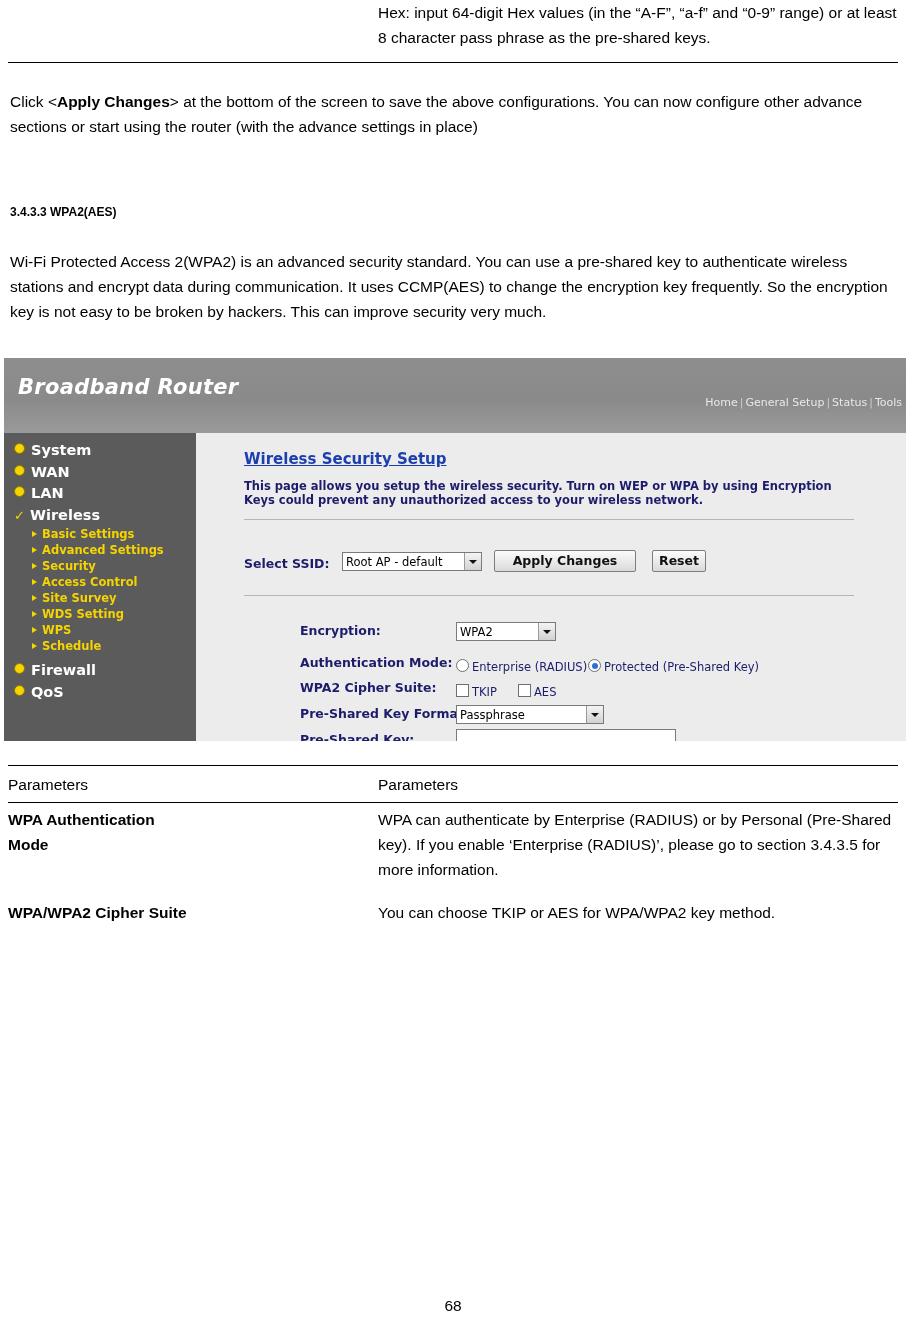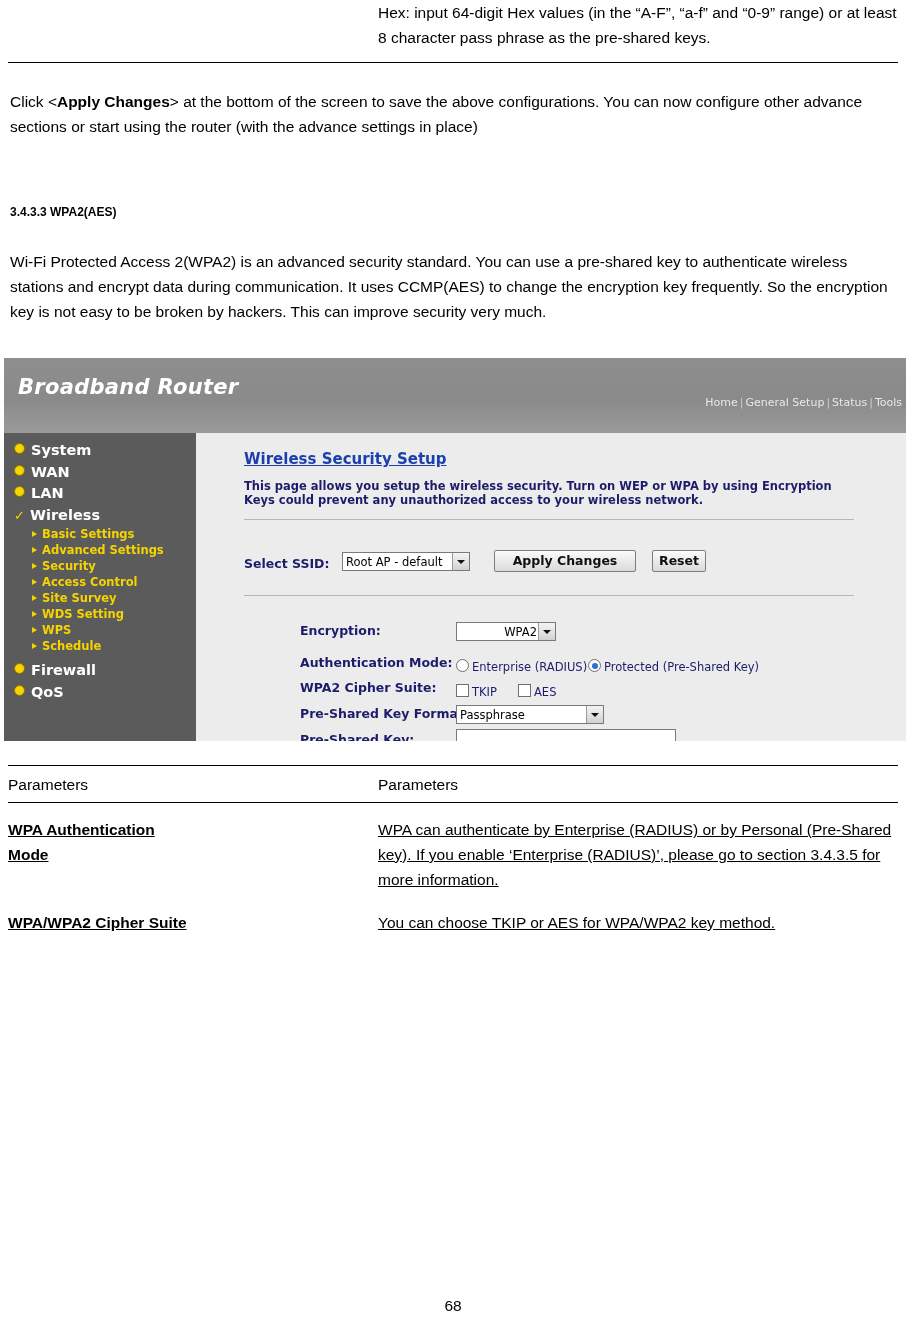--- a/index.html
+++ b/index.html
@@ -363,31 +363,31 @@
       <div class="side-main" style="margin-top:6px"><span class="bullet"></span><span>Firewall</span></div>
       <div class="side-main"><span class="bullet"></span><span>QoS</span></div>
     </div>
 
     <div class="content">
       <div class="content-title">Wireless Security Setup</div>
       <div class="content-desc">This page allows you setup the wireless security. Turn on WEP or WPA by using Encryption Keys could prevent any unauthorized access to your wireless network.</div>
       <div class="hr1"></div>
 
       <div class="ssid-label">Select SSID:</div>
-      <div class="select" style="left:146px; top:119px; width:128px;">
+      <div class="select" style="left:146px; top:119px; width:140px;">
         <span>Root AP - default</span>
         <span class="caret"></span>
       </div>
       <div class="btn" style="left:298px; top:117px; width:142px;">Apply Changes</div>
       <div class="btn" style="left:456px; top:117px; width:54px;">Reset</div>
 
       <div class="hr2"></div>
 
       <div class="frm-label" style="top:190px;">Encryption:</div>
-      <div class="select" style="left:260px; top:189px; width:100px;text-align:right;">
+      <div class="select" style="left:260px; top:189px; width:100px;">
         <span>WPA2</span>
         <span class="caret"></span>
       </div>
 
       <div class="frm-label" style="top:222px;">Authentication Mode:</div>
       <div style="position:absolute; left:260px; top:223px;">
         <span class="radio"></span><span class="opt-text">Enterprise (RADIUS)</span>
       </div>
       <div style="position:absolute; left:392px; top:223px;">
         <span class="radio on"></span><span class="opt-text">Protected (Pre-Shared Key)</span>
@@ -416,21 +416,21 @@
   <table class="params" style="margin-top:6px;">
     <tbody>
         <tr>
       <td class="col-a">Parameters</td>
       <td class="col-b">Parameters</td>
     </tr>
   </tbody>
     </table>
   <div class="hline-bot" style="margin-top:5px;"></div>
 
-  <table class="params" style="margin-top:14px;text-decoration:underline;">
+  <table class="params" style="margin-top:4px;">
     <tbody>
         <tr>
       <td class="col-a">
         <div class="bold">WPA Authentication</div>
         <div class="bold">Mode</div>
       </td>
       <td class="col-b">WPA can authenticate by Enterprise (RADIUS) or by Personal (Pre-Shared key). If you enable ‘Enterprise (RADIUS)’, please go to section 3.4.3.5 for more information.</td>
     </tr>
     <tr class="spacer-row">
           <td></td>

